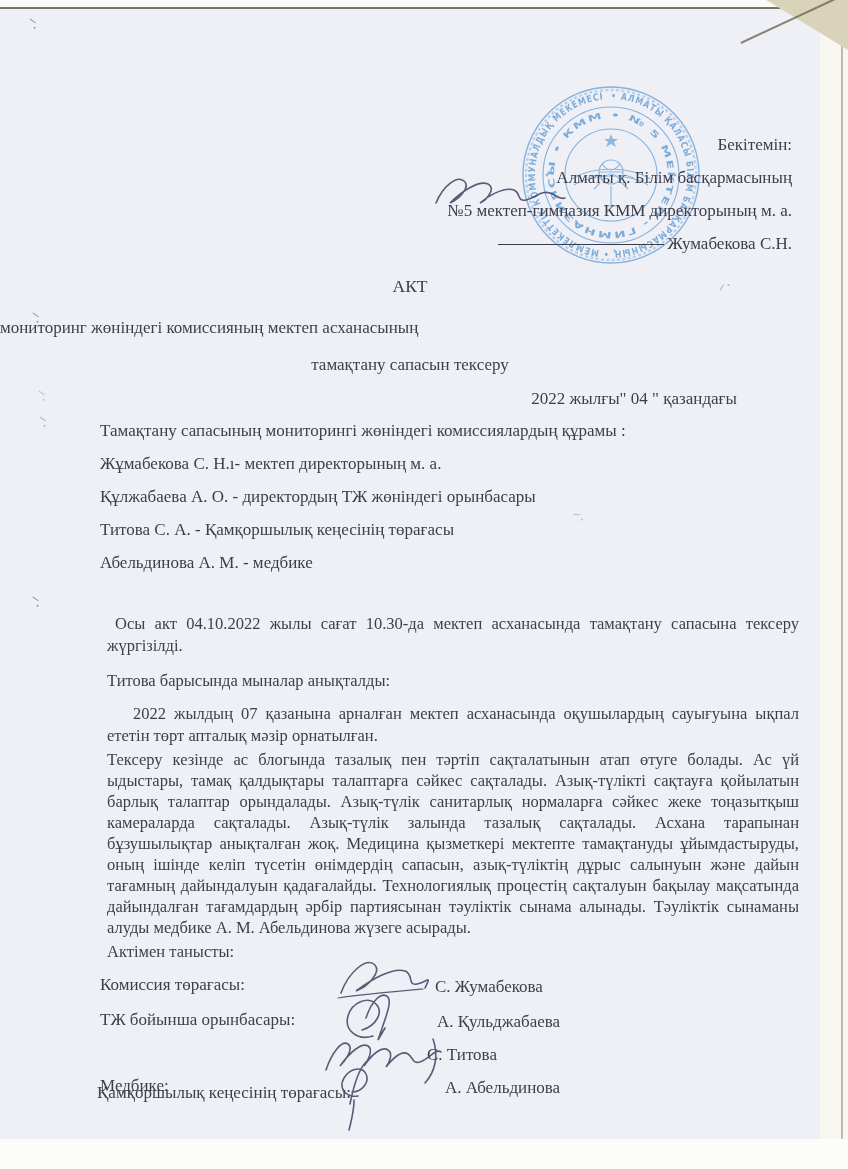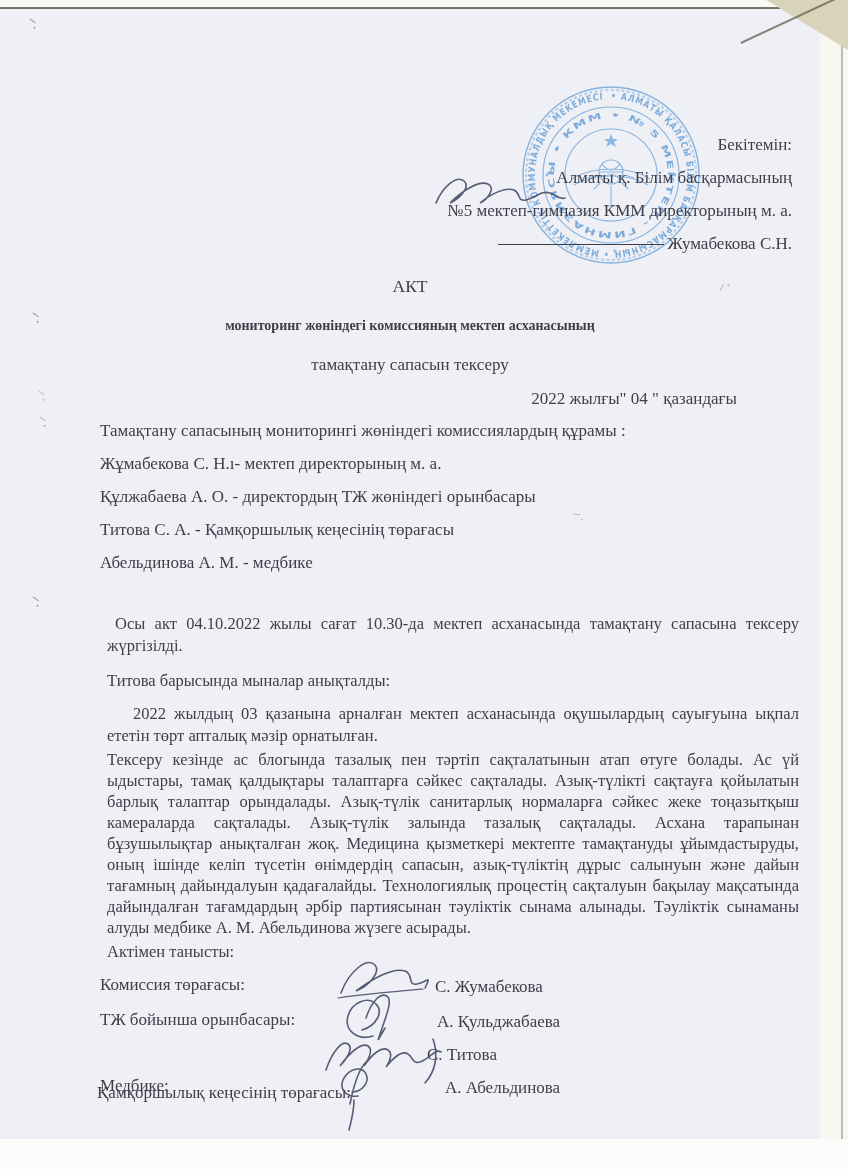--- a/index.html
+++ b/index.html
@@ -20,21 +20,21 @@
   .abs{position:absolute;}
   .txt{font-size:16.5px;line-height:22px;color:#3e3e49;margin-left:7px;}
 
   
   .approval{top:88px;right:56px;text-align:right;font-size:17px;line-height:33px;width:520px;margin-top:40px;}
   .sig-underline{display:inline-block;width:166px;border-bottom:1.4px solid #3c3c46;
                  transform:translateY(-4px);margin-right:4px;}
 
   
   .t-akt{top:276px;left:0;width:820px;text-align:center;font-size:17.5px;}
-  .t-sub1{top:318px;left:0;width:820px;text-align:center;font-size:14px;font-weight:bold;}
+  .t-sub1{top:318px;left:0;width:820px;font-size:17px;}
   .t-sub2{top:355px;left:0;width:820px;text-align:center;font-size:17px;font-family:Liberation Serif, serif;}
   .t-date{top:389px;left:0;width:737px;text-align:right;font-size:17px;}
 
   
   .commission{top:414px;left:100px;width:700px;font-size:17px;line-height:33px;}
 
   
   .p1{top:613px;left:100px;width:692px;text-align:justify;text-indent:8px;}
   .p2{top:670px;left:100px;width:692px;}
   .p3{top:703px;left:100px;width:692px;text-align:justify;text-indent:26px;}
@@ -123,21 +123,21 @@
   <div class="abs commission">
     <div>Тамақтану сапасының мониторингі жөніндегі комиссиялардың құрамы :</div>
     <div>Жұмабекова С. Н.ı- мектеп директорының м. а.</div>
     <div>Құлжабаева А. О. - директордың ТЖ жөніндегі орынбасары</div>
     <div>Титова С. А. - Қамқоршылық кеңесінің төрағасы</div>
     <div>Абельдинова А. М. - медбике</div>
   </div>
 
   <div class="abs txt p1">Осы акт 04.10.2022 жылы сағат 10.30-да мектеп асханасында тамақтану сапасына тексеру жүргізілді.</div>
   <div class="abs txt p2">Титова барысында мыналар анықталды:</div>
-  <div class="abs txt p3">2022 жылдың 03 қазанына арналған мектеп асханасында оқушылардың сауығуына ықпал ететін төрт апталық мәзір орнатылған.</div>
+  <div class="abs txt p3">2022 жылдың 07 қазанына арналған мектеп асханасында оқушылардың сауығуына ықпал ететін төрт апталық мәзір орнатылған.</div>
   <div class="abs txt p4">Тексеру кезінде ас блогында тазалық пен тәртіп сақталатынын атап өтуге болады. Ас үй ыдыстары, тамақ қалдықтары талаптарға сәйкес сақталады. Азық-түлікті сақтауға қойылатын барлық талаптар орындалады. Азық-түлік санитарлық нормаларға сәйкес жеке тоңазытқыш камераларда сақталады. Азық-түлік залында тазалық сақталады. Асхана тарапынан бұзушылықтар анықталған жоқ. Медицина қызметкері мектепте тамақтануды ұйымдастыруды, оның ішінде келіп түсетін өнімдердің сапасын, азық-түліктің дұрыс салынуын және дайын тағамның дайындалуын қадағалайды. Технологиялық процестің сақталуын бақылау мақсатында дайындалған тағамдардың әрбір партиясынан тәуліктік сынама алынады. Тәуліктік сынаманы алуды медбике А. М. Абельдинова жүзеге асырады.</div>
   <div class="abs txt p5">Актімен танысты:</div>
 
   <div class="abs so-label" style="left:100px;top:975px;">Комиссия төрағасы:</div>
   <div class="abs so-name" style="left:435px;top:977px;">С. Жумабекова</div>
 
   <div class="abs so-label" style="left:100px;top:1010px;">ТЖ бойынша орынбасары:</div>
   <div class="abs so-name" style="left:437px;top:1012px;">А. Қульджабаева</div>
 
   <div class="abs so-label" style="left:97px;top:1043px;margin-top:40px;">Қамқоршылық кеңесінің төрағасы:</div>

